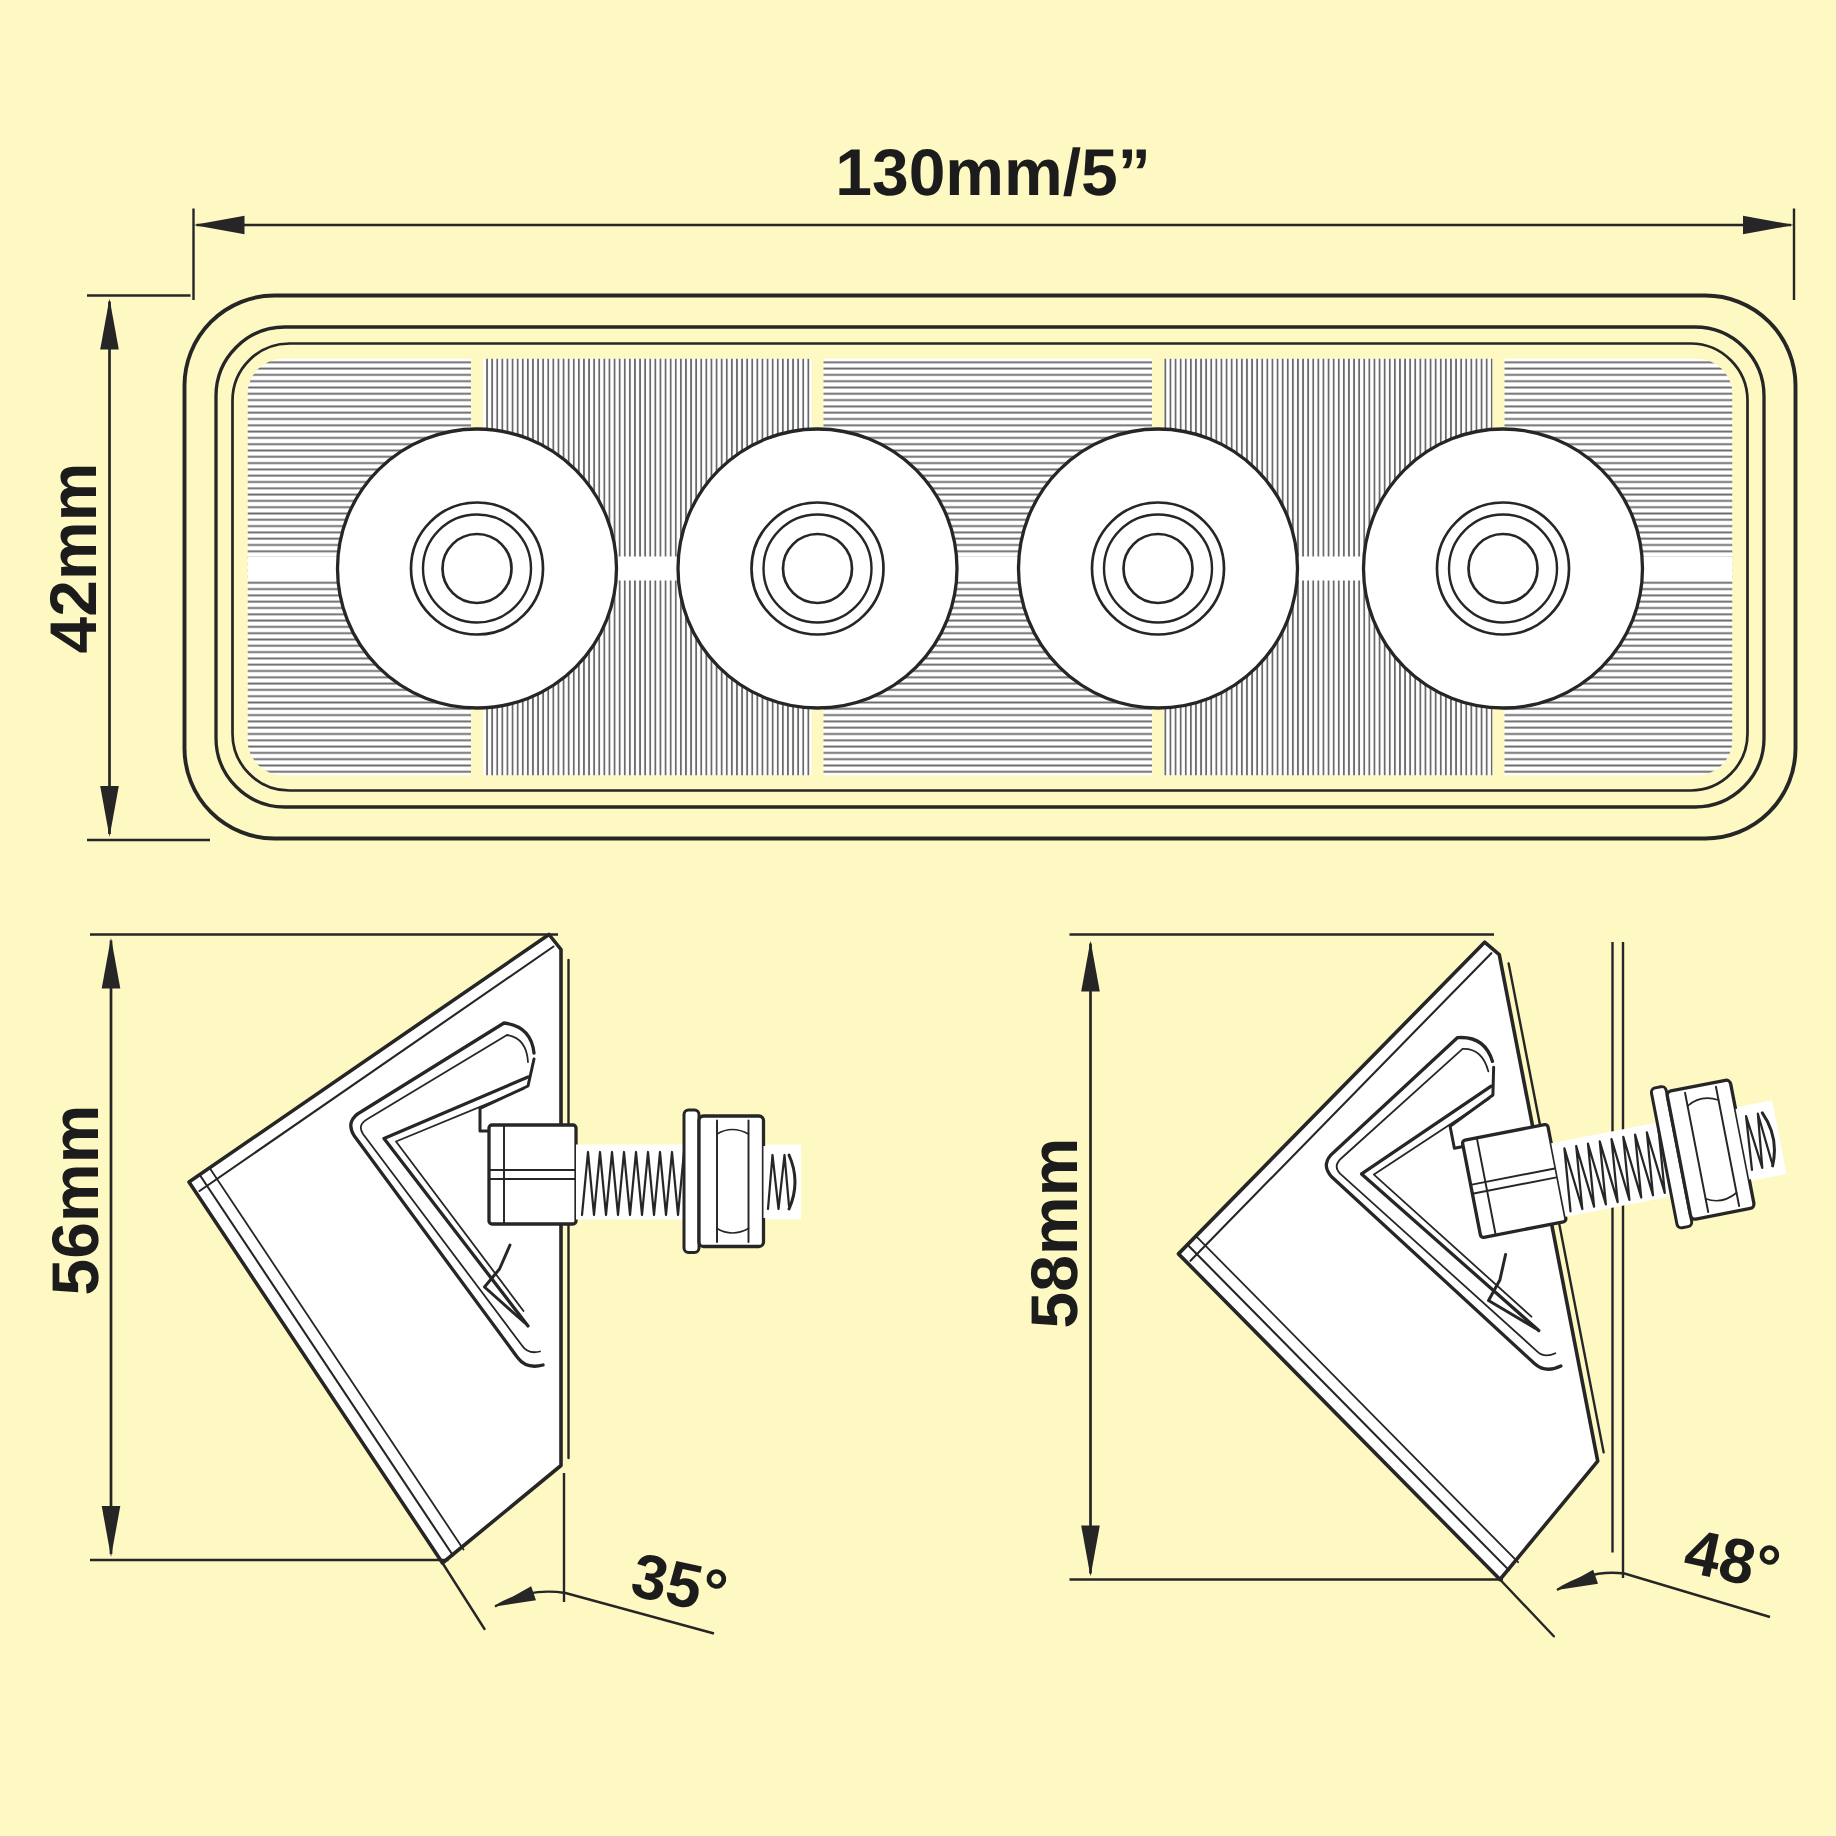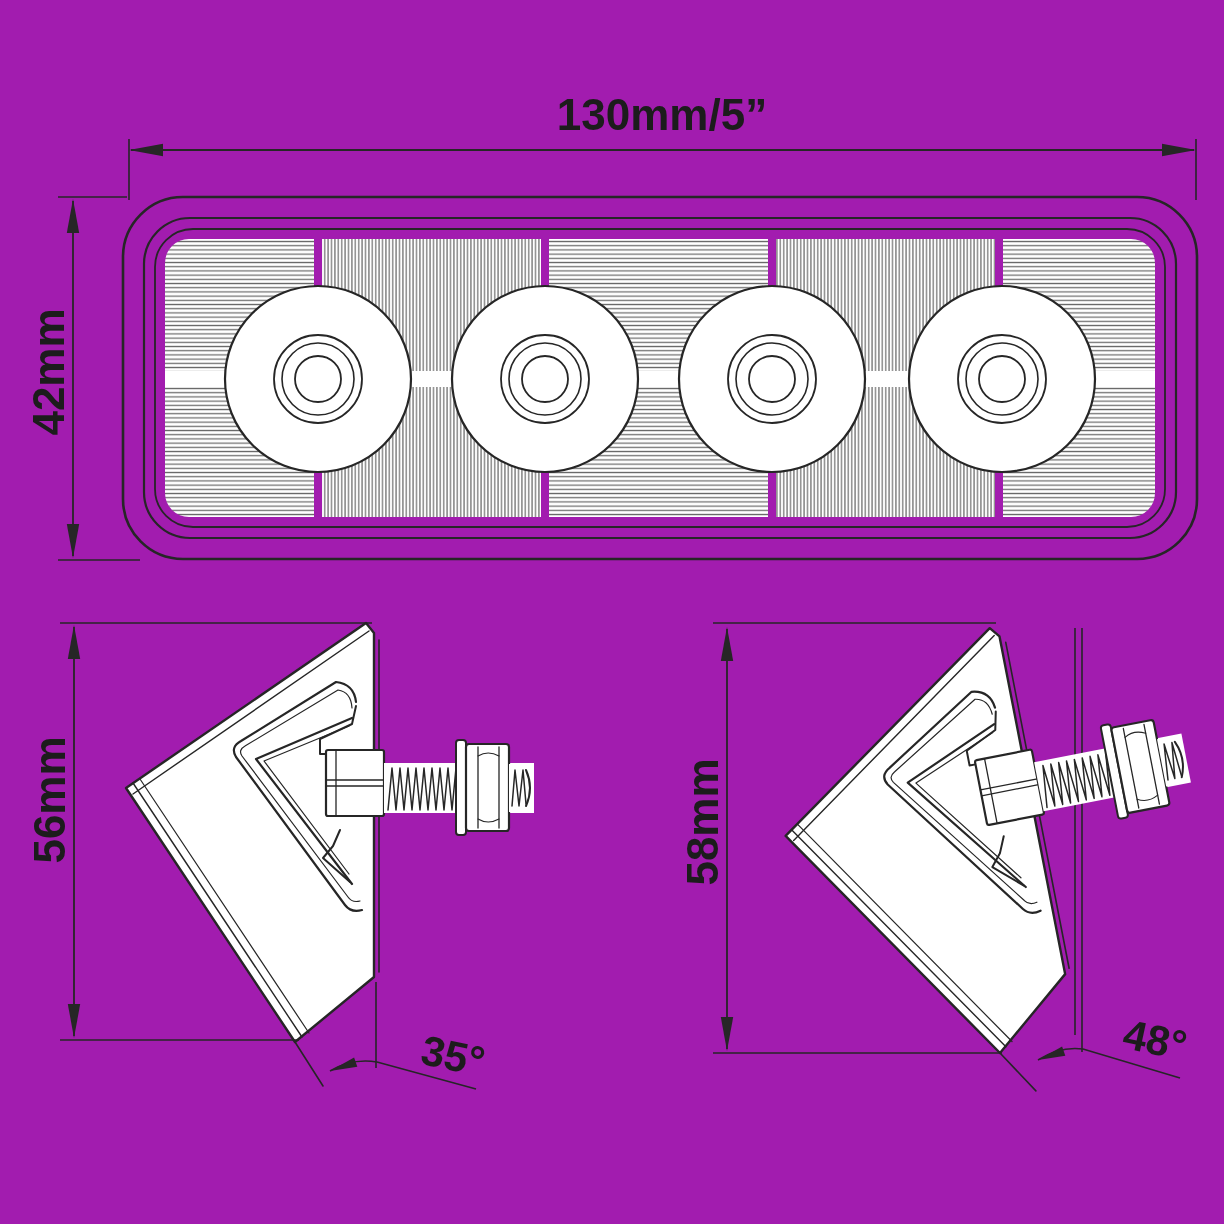--- a/index.html
+++ b/index.html
@@ -1,16 +1,16 @@
 <!DOCTYPE html>
 <html><head>
 <meta charset="utf-8">
 <style>
   html,body{margin:0;padding:0;background:#ffffff;}
-  .canvas{position:relative;width:1224px;height:1224px;background:#a21caf;overflow:hidden;
+  .canvas{position:relative;width:1224px;height:1224px;background:#fef9c3;overflow:hidden;
           font-family:"Liberation Sans", sans-serif;}
   svg{display:block;}
   text{font-family:"Liberation Sans", sans-serif;font-weight:bold;fill:#1c1c1c;}
   .dim-label{font-size:44px;}
   .angle-label{font-size:42px;}
 </style>
 </head>
 <body>
 
 <div class="canvas">

